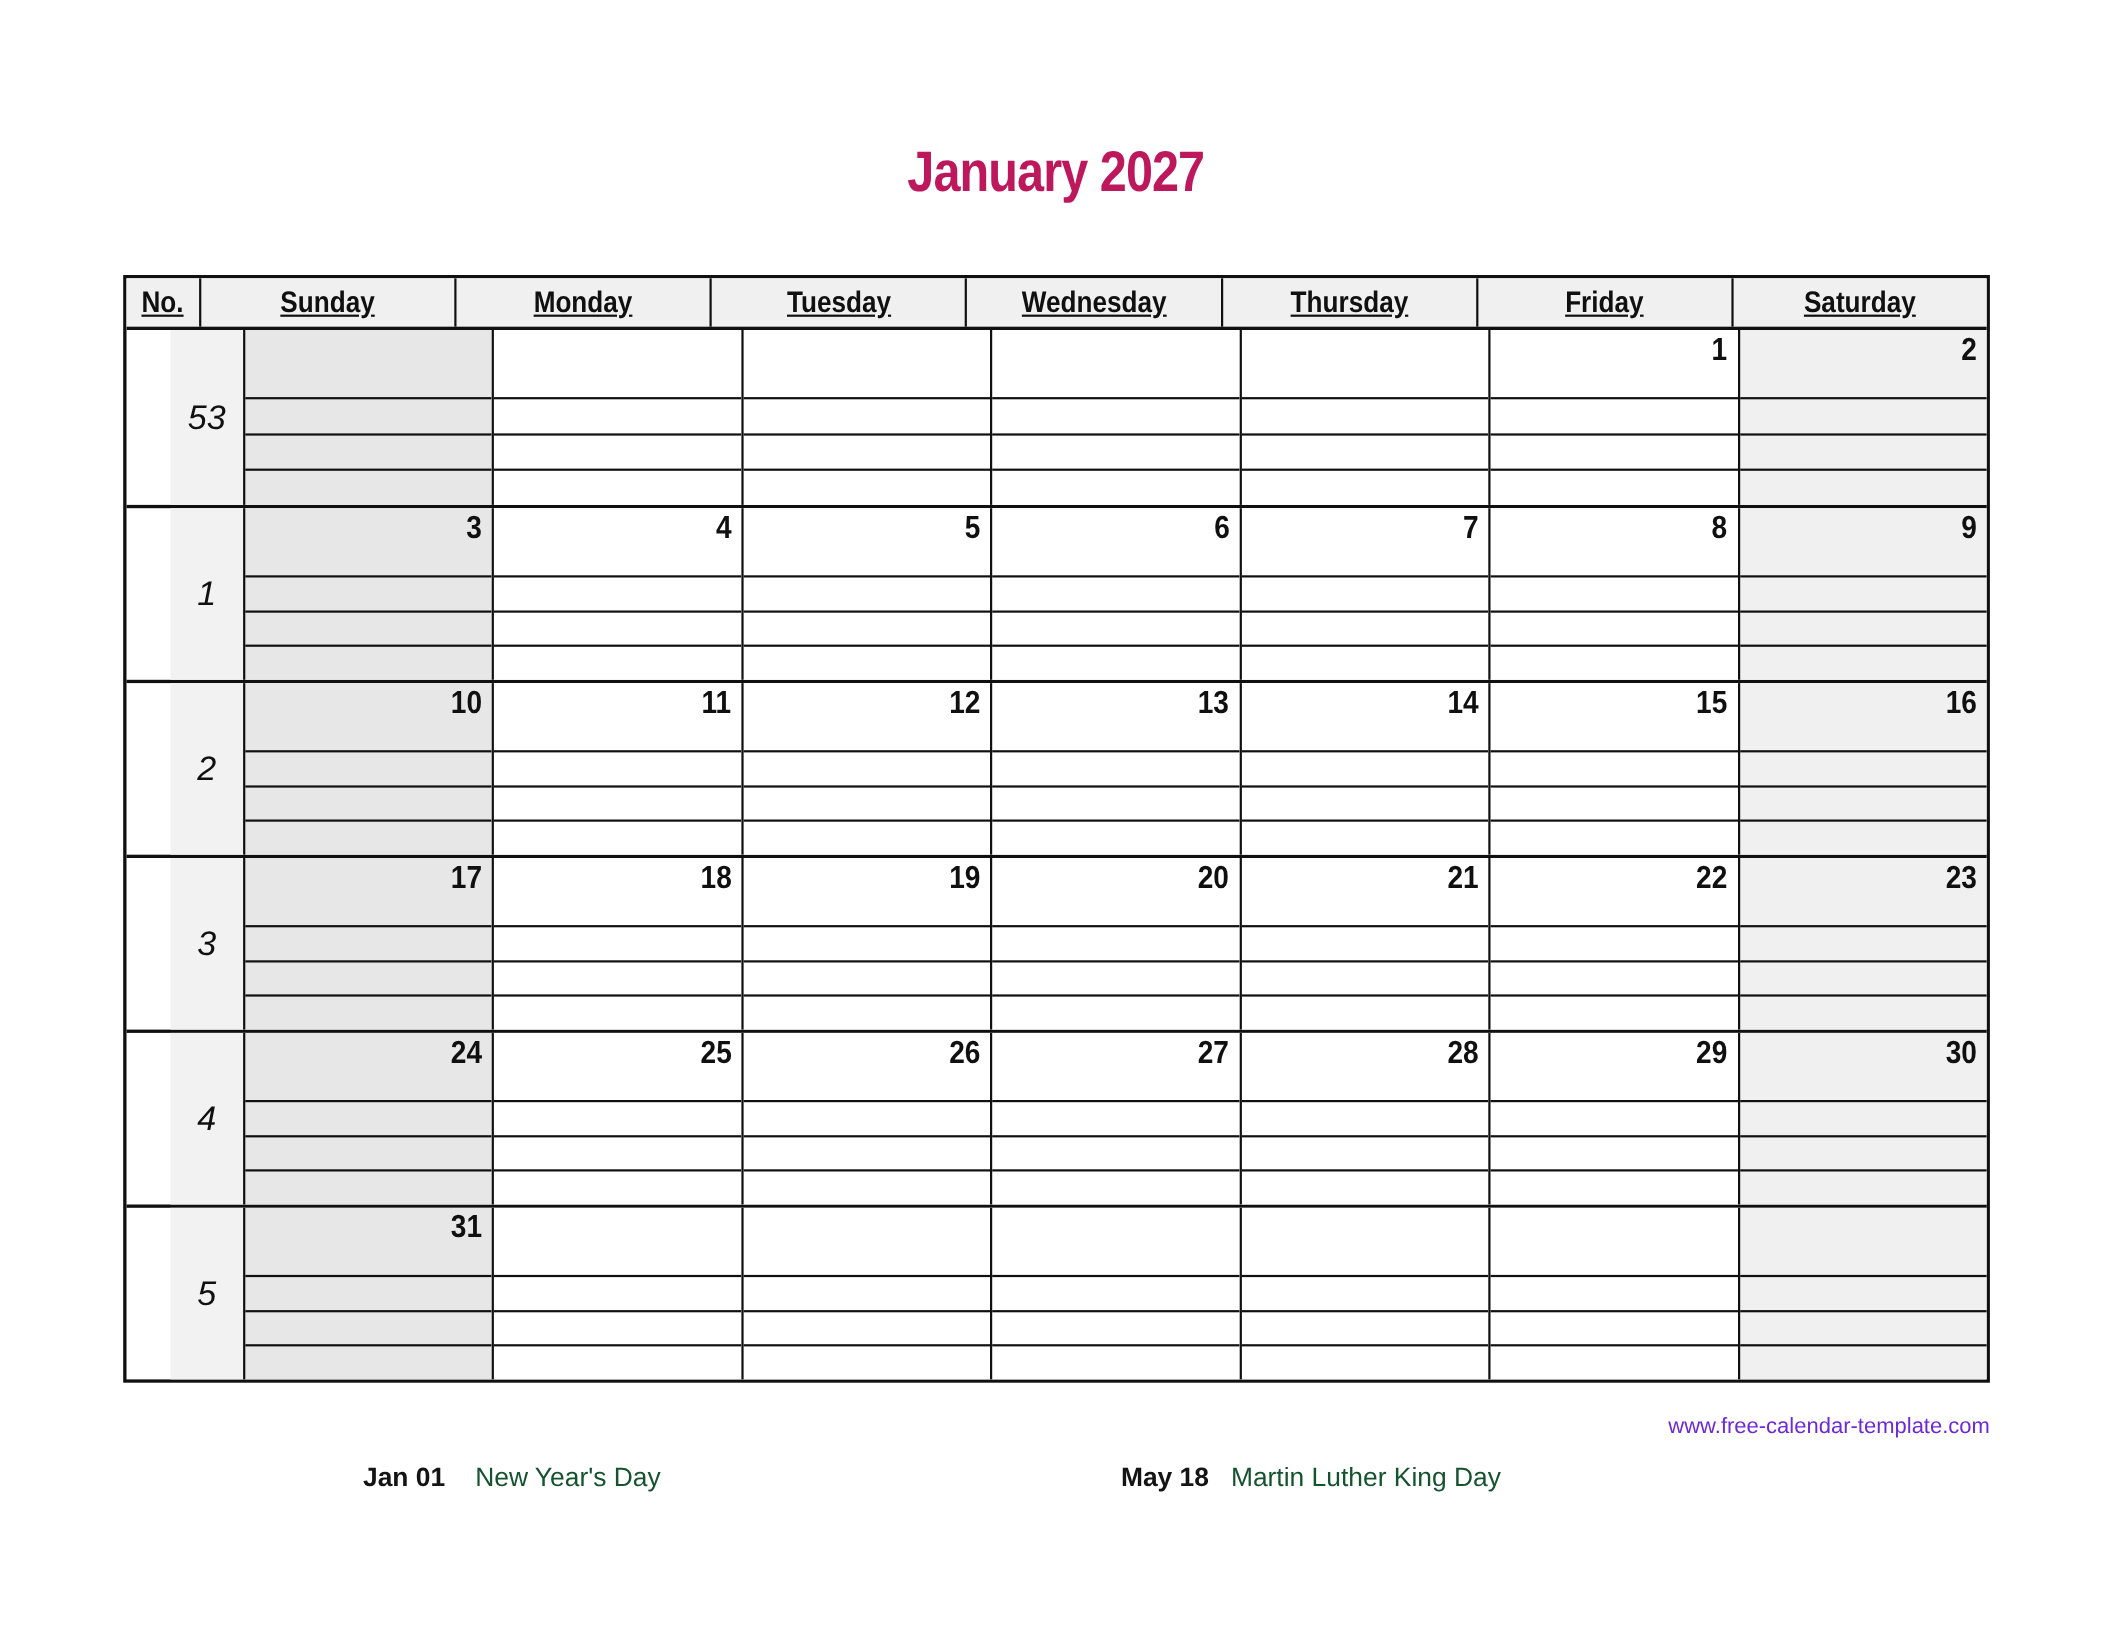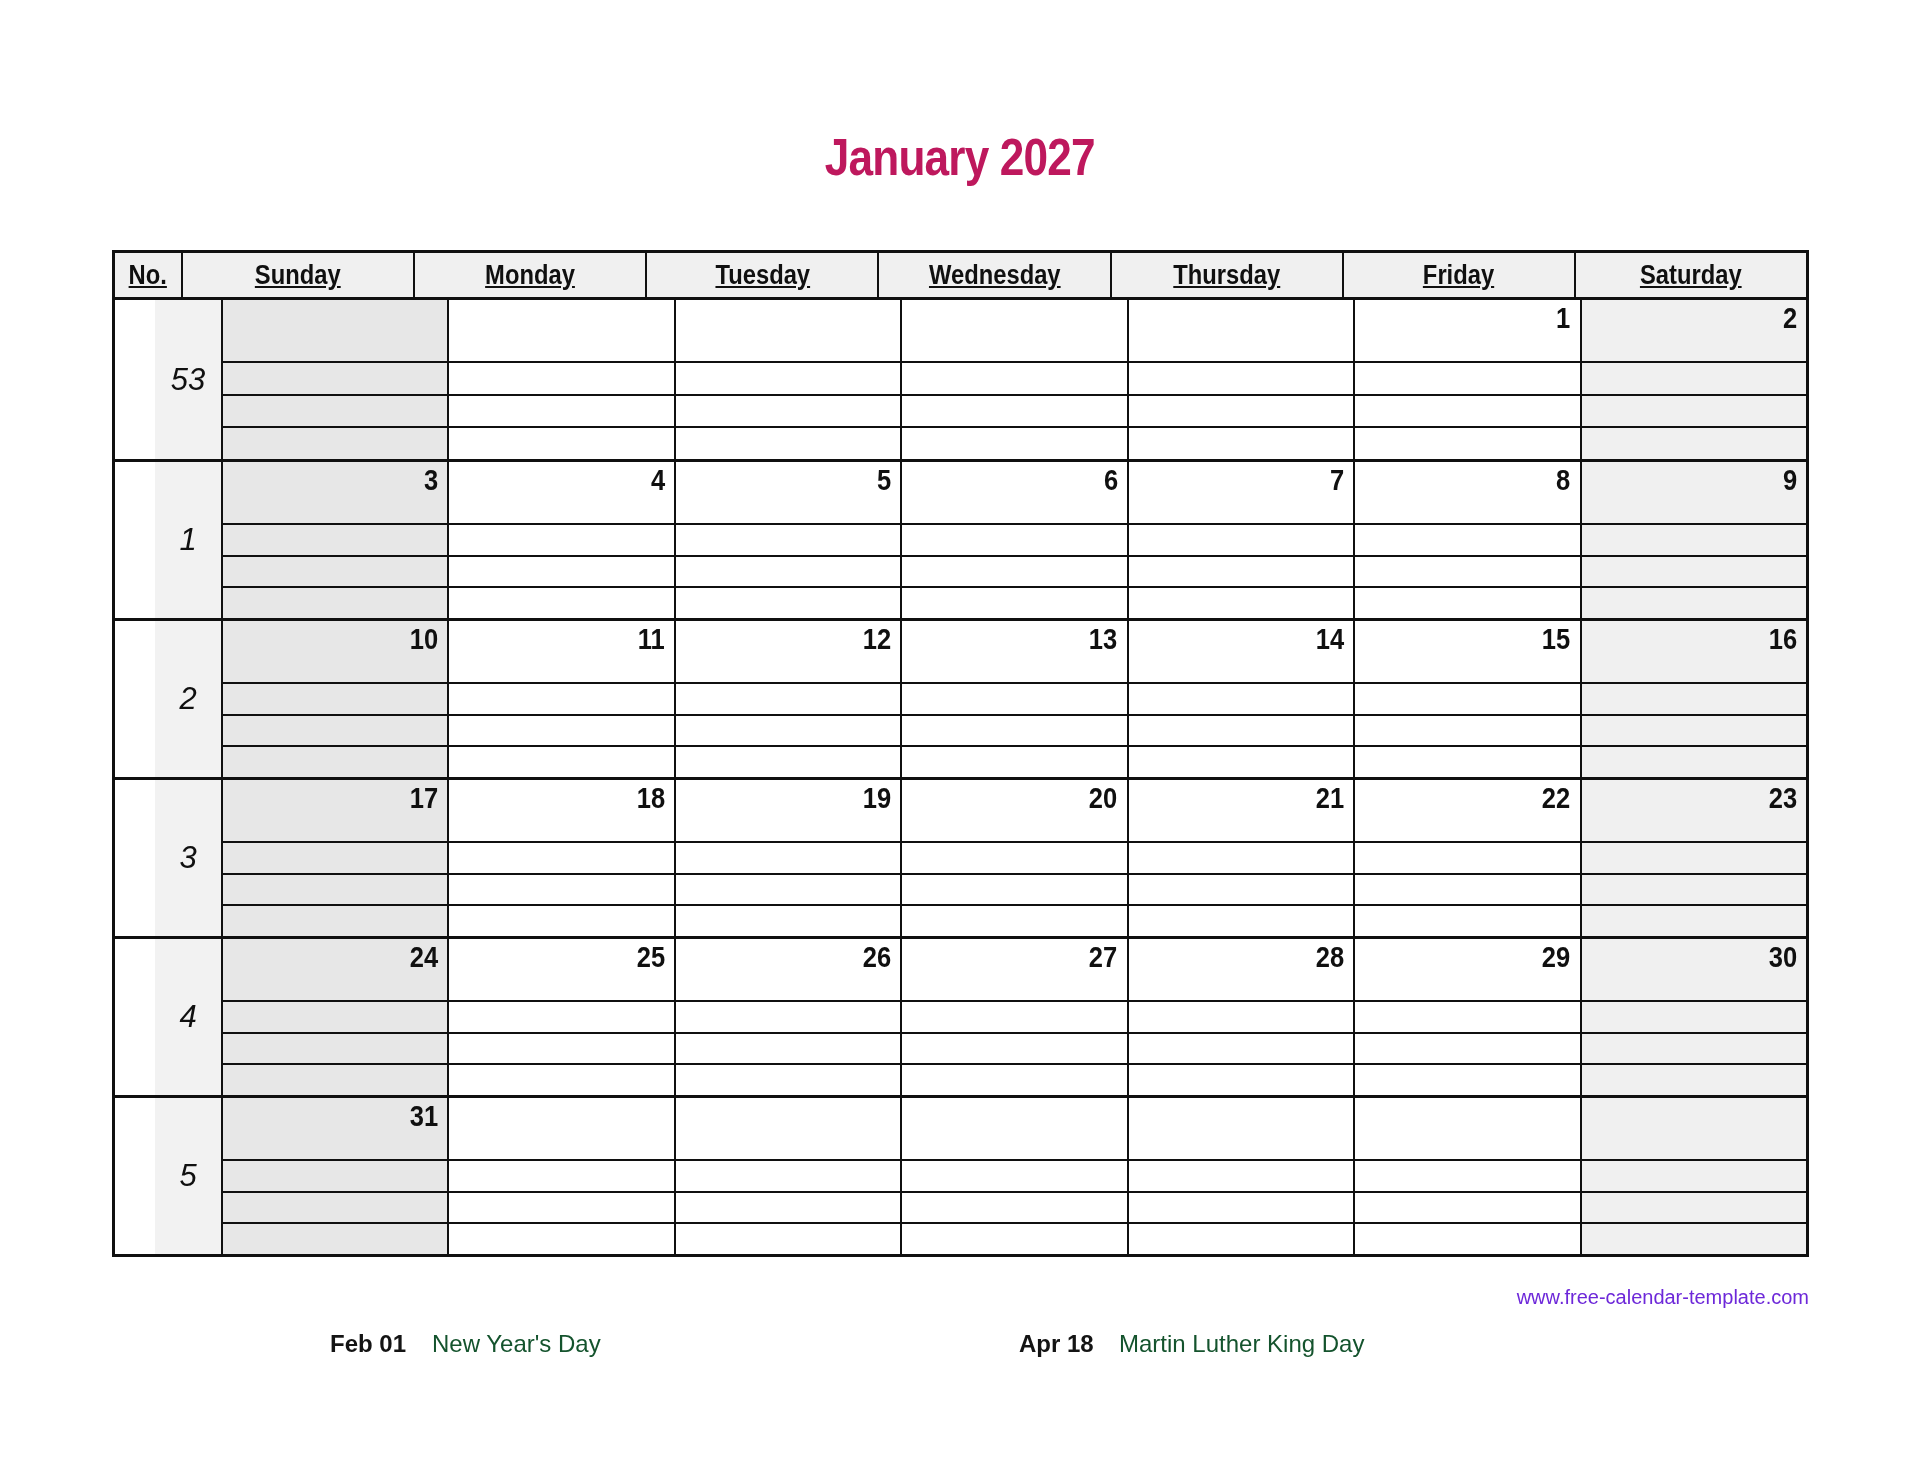--- a/index.html
+++ b/index.html
@@ -355,18 +355,18 @@
             <div class="rule"></div>
             <div class="rule"></div>
             <div class="rule"></div>
           </div>
         </div>
       </div>
   </div>
 
   <div class="site-credit">www.free-calendar-template.com</div>
 
-  <span class="holiday-date hd-0">Feb 01</span>
+  <span class="holiday-date hd-0">Jan 01</span>
   <span class="holiday-name hn-0">New Year's Day</span>
-  <span class="holiday-date hd-1">Apr 18</span>
+  <span class="holiday-date hd-1">May 18</span>
   <span class="holiday-name hn-1">Martin Luther King Day</span>
 
 </div>
 
 </body></html>

